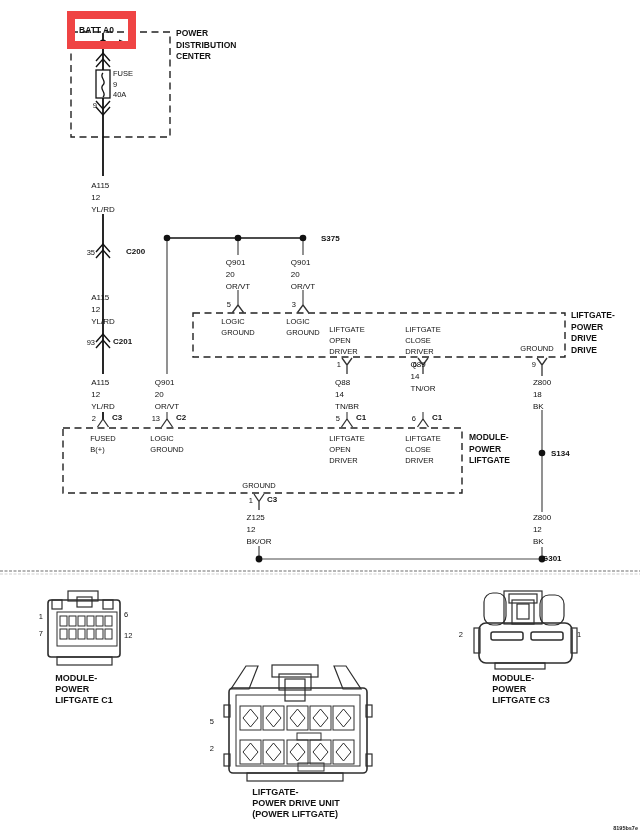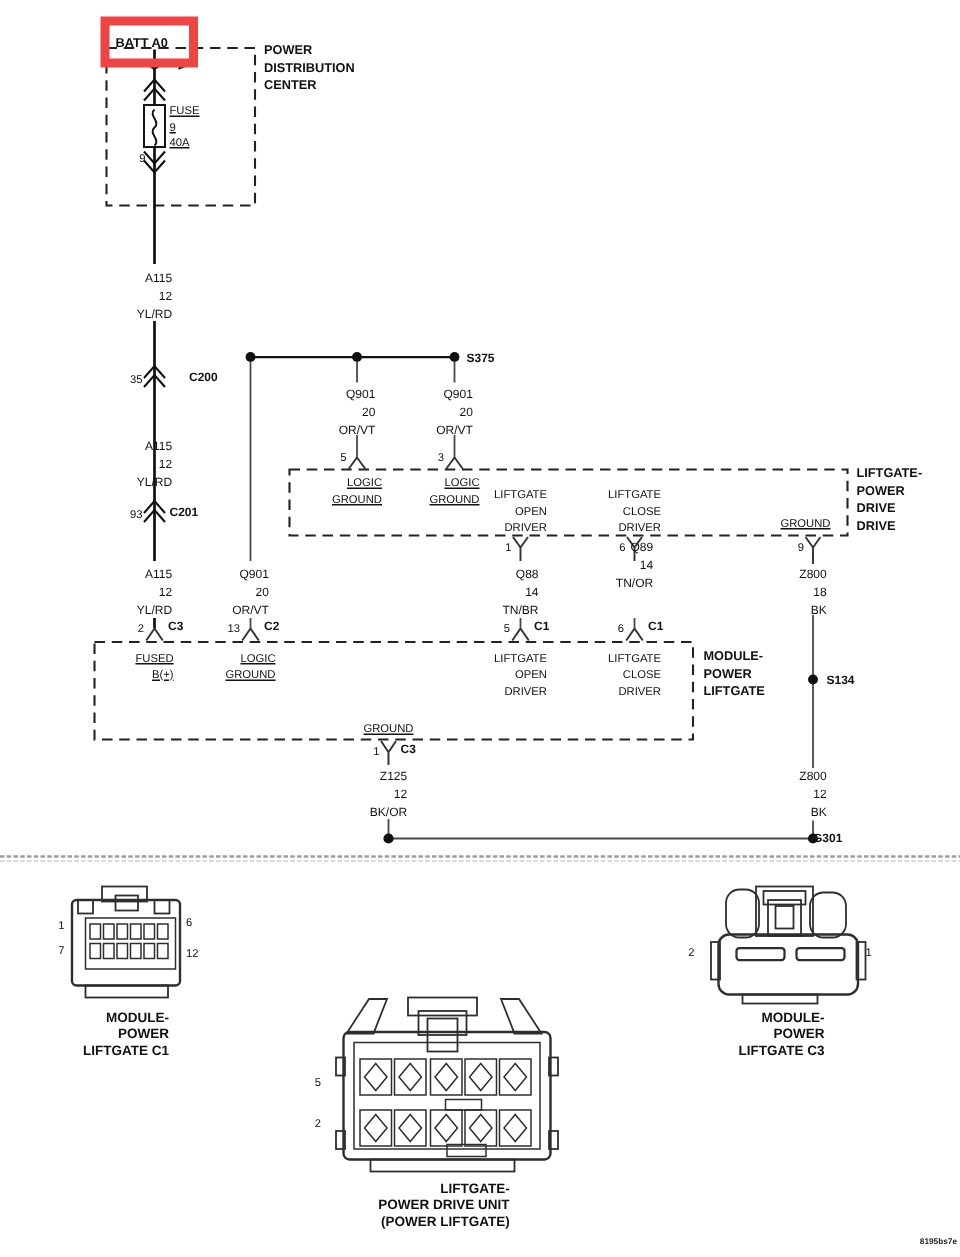--- a/index.html
+++ b/index.html
@@ -1,29 +1,29 @@
 <!DOCTYPE html>
 <html><head>
 <meta charset="utf-8">
 <style>
   html,body{margin:0;padding:0;background:#fff;}
   .stage{position:relative;width:640px;height:838px;background:#fff;overflow:hidden;
          font-family:"Liberation Sans",sans-serif;}
   .stage svg{position:absolute;left:0;top:0;}
   .t{position:absolute;font:400 8px/12px "Liberation Sans",sans-serif;color:#111;white-space:nowrap;}
-  .c{transform:translateX(-50%);text-align:right;}
+  .c{transform:translateX(-50%);text-align:left;}
   .r{transform:translateX(-100%);text-align:right;}
   .b{font-weight:700;}
   .pin{font-size:7.5px;}
-  .fn{font-size:7.5px;line-height:10.5px;text-decoration:underline;}
+  .fn{font-size:7.5px;line-height:10.5px;}
   .fn3{font-size:7.5px;line-height:11px;}
   .name{font-weight:700;font-size:8.5px;line-height:11.5px;}
   .cap{font:700 9px/11px "Liberation Sans",sans-serif;}
   .tiny{font:700 5.5px/6px "Liberation Sans",sans-serif;color:#222;}
-  .battbox{position:absolute;left:67px;top:11px;width:49px;height:22px;border:6px solid #ef4444;
+  .battbox{position:absolute;left:67px;top:11px;width:49px;height:22px;border:8px solid #ef4444;
            display:flex;align-items:center;padding-left:4px;font:700 8.5px/1 "Liberation Sans",sans-serif;color:#111;}
 </style>
 </head>
 <body>
 
 <div class="stage">
 
   <svg width="640" height="838" viewBox="0 0 640 838">
 
     <g fill="none" stroke="#222" stroke-width="1.4" stroke-dasharray="7 4.5">
@@ -225,21 +225,21 @@
     <div>A115</div>
       <div>12</div>
       <div>YL/RD</div>
   </div>
 
   <div class="t pin r" style="left:95px;top:247px">35</div>
   <div class="t b" style="left:126px;top:246px">C200</div>
   <div class="t pin r" style="left:95px;top:337px">93</div>
   <div class="t b" style="left:113px;top:336px">C201</div>
 
-  <div class="t b" style="left:311px;top:233px">S375</div>
+  <div class="t b" style="left:321px;top:233px">S375</div>
 
   <div class="t c" style="left:238px;top:257px">
     <div>Q901</div>
       <div>20</div>
       <div>OR/VT</div>
   </div>
   <div class="t c" style="left:303px;top:257px">
     <div>Q901</div>
       <div>20</div>
       <div>OR/VT</div>

